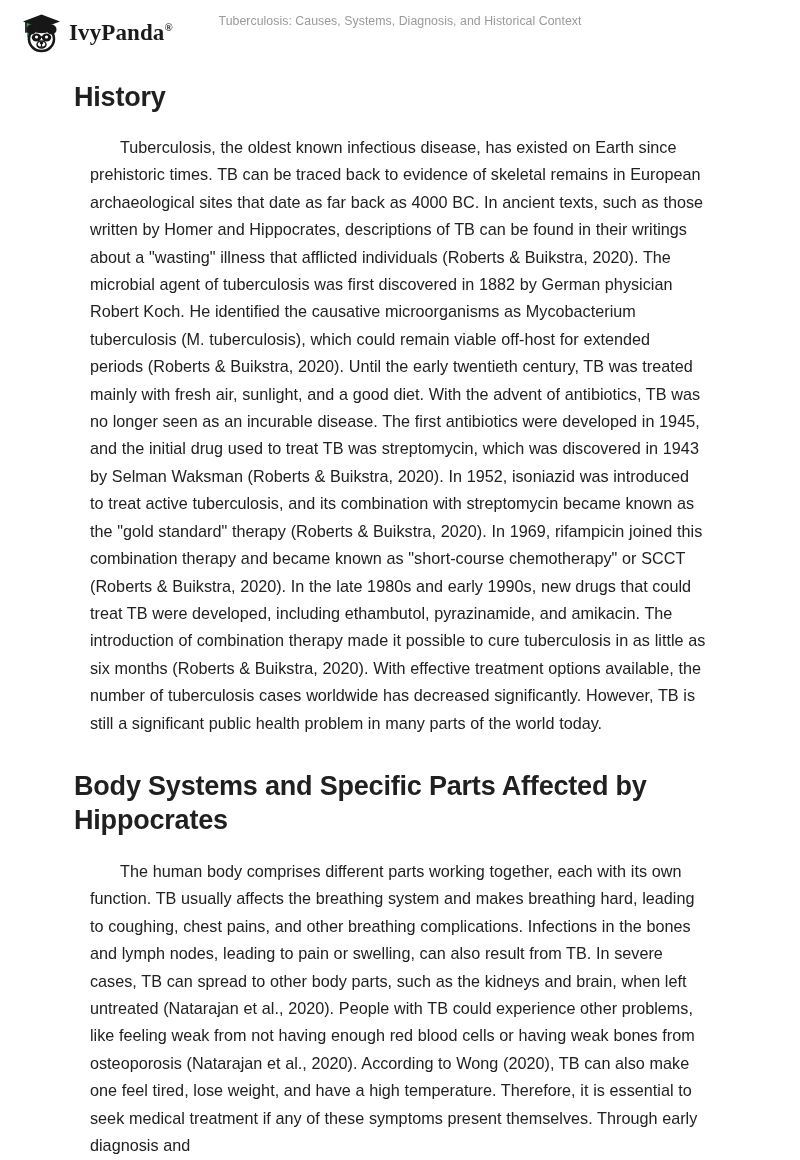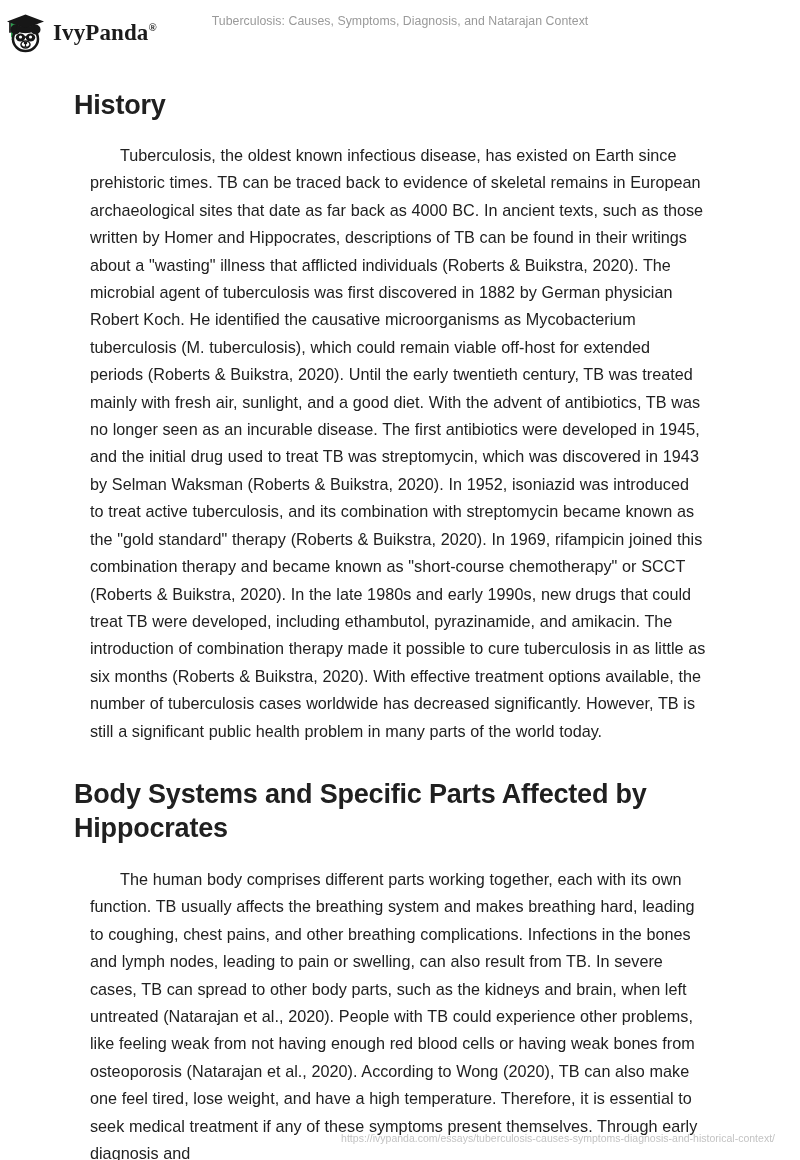--- a/index.html
+++ b/index.html
@@ -31,21 +31,21 @@
   .page-header {
     position: absolute;
     top: 0;
     left: 0;
     width: 800px;
     height: 62px;
   }
 
   .brand {
     position: absolute;
-    left: 0;
+    left: 16px;
     top: 9px;
     display: flex;
     align-items: center;
     height: 46px;
   }
 
   .brand-mark {
     width: 48px;
     height: 46px;
     display: block;
@@ -88,21 +88,21 @@
     left: 74px;
     top: 72px;
     width: 648px;
   }
 
   h1.section-title {
     font-size: 27px;
     font-weight: 700;
     line-height: 1.26;
     color: #202020;
-    margin: 16px 0 20px 0;
+    margin: 8px 0 20px 0;
     letter-spacing: -0.2px;
   }
 
   h1.section-title.second {
     margin-top: 32px;
     margin-bottom: 21px;
     max-width: 640px;
   }
 
   p.body-text {
@@ -168,32 +168,29 @@
 
         <path d="M14 25 L51 11 L88 25 L51 39 Z" fill="#171717"></path>
         <path d="M33 31 L33 44 Q51 53 69 44 L69 31 L51 38 Z" fill="#171717"></path>
         <path d="M20 27 L20 46" stroke="#171717" stroke-width="3.5" stroke-linecap="round"></path>
       </svg>
       <span class="brand-name">
         <span>IvyPanda</span><span class="reg">®</span>
       </span>
     </div>
 
-    <div class="header-title">Tuberculosis: Causes, Symptoms, Diagnosis, and Natarajan Context</div>
+    <div class="header-title">Tuberculosis: Causes, Systems, Diagnosis, and Historical Context</div>
   </div>
 
   <div class="content">
 
     <h1 class="section-title">History</h1>
 
     <p class="body-text indent">Tuberculosis, the oldest known infectious disease, has existed on Earth since prehistoric times. TB can be traced back to evidence of skeletal remains in European archaeological sites that date as far back as 4000 BC. In ancient texts, such as those written by Homer and Hippocrates, descriptions of TB can be found in their writings about a "wasting" illness that afflicted individuals (Roberts &amp; Buikstra, 2020). The microbial agent of tuberculosis was first discovered in 1882 by German physician Robert Koch. He identified the causative microorganisms as Mycobacterium tuberculosis (M. tuberculosis), which could remain viable off-host for extended periods (Roberts &amp; Buikstra, 2020). Until the early twentieth century, TB was treated mainly with fresh air, sunlight, and a good diet. With the advent of antibiotics, TB was no longer seen as an incurable disease. The first antibiotics were developed in 1945, and the initial drug used to treat TB was streptomycin, which was discovered in 1943 by Selman Waksman (Roberts &amp; Buikstra, 2020). In 1952, isoniazid was introduced to treat active tuberculosis, and its combination with streptomycin became known as the "gold standard" therapy (Roberts &amp; Buikstra, 2020). In 1969, rifampicin joined this combination therapy and became known as "short-course chemotherapy" or SCCT (Roberts &amp; Buikstra, 2020). In the late 1980s and early 1990s, new drugs that could treat TB were developed, including ethambutol, pyrazinamide, and amikacin. The introduction of combination therapy made it possible to cure tuberculosis in as little as six months (Roberts &amp; Buikstra, 2020). With effective treatment options available, the number of tuberculosis cases worldwide has decreased significantly. However, TB is still a significant public health problem in many parts of the world today.</p>
 
     <h1 class="section-title second">Body Systems and Specific Parts Affected by Hippocrates</h1>
 
     <p class="body-text indent">The human body comprises different parts working together, each with its own function. TB usually affects the breathing system and makes breathing hard, leading to coughing, chest pains, and other breathing complications. Infections in the bones and lymph nodes, leading to pain or swelling, can also result from TB. In severe cases, TB can spread to other body parts, such as the kidneys and brain, when left untreated (Natarajan et al., 2020). People with TB could experience other problems, like feeling weak from not having enough red blood cells or having weak bones from osteoporosis (Natarajan et al., 2020). According to Wong (2020), TB can also make one feel tired, lose weight, and have a high temperature. Therefore, it is essential to seek medical treatment if any of these symptoms present themselves. Through early diagnosis and</p>
 
   </div>
 
-  <div class="page-footer">
-    <span class="footer-url">https://ivypanda.com/essays/tuberculosis-causes-symptoms-diagnosis-and-historical-context/</span>
-  </div>
 
 </div>
 
 </body></html>

